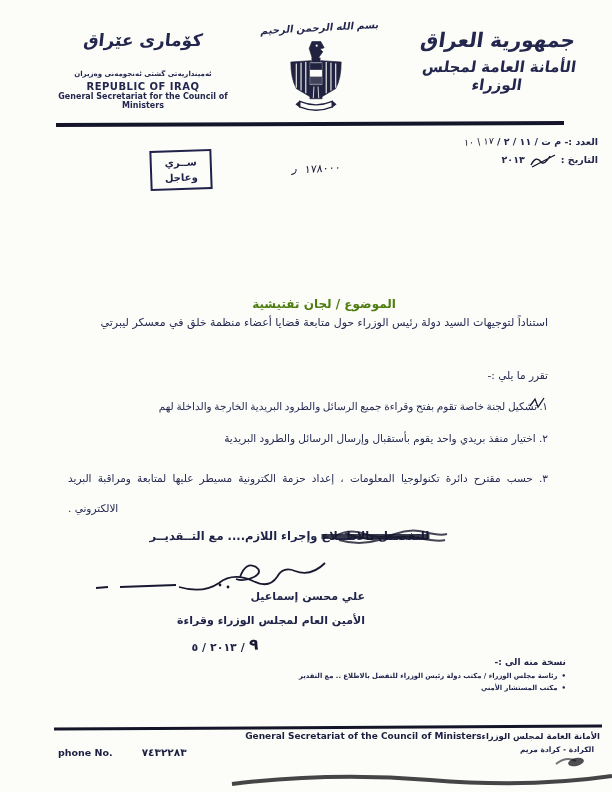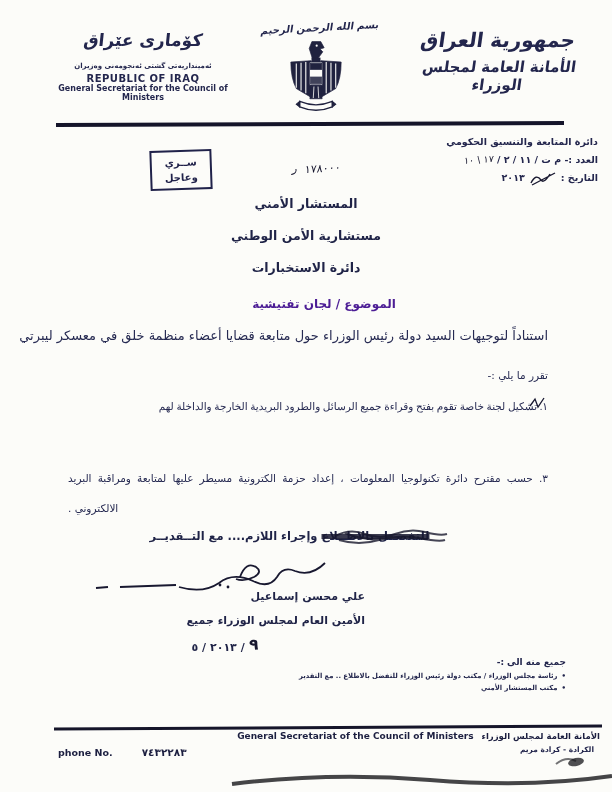--- a/index.html
+++ b/index.html
@@ -4,21 +4,21 @@
 <style>
   html,body{margin:0;padding:0;background:#e8e8e4;}
   .page{
     position:relative;width:612px;height:792px;margin:0 auto;
     background:#fcfcf9;overflow:hidden;
     font-family:"DejaVu Sans",sans-serif;color:#262a52;
   }
   
   .hdr-left{position:absolute;left:36px;top:30px;width:214px;text-align:center;color:#23264d;}
   .ku-title{font-size:17px;font-weight:bold;transform:skewX(-6deg);letter-spacing:1px;}
-  .ku-sub{font-size:7px;font-weight:bold;margin-top:12px;}
+  .ku-sub{font-size:7px;font-weight:bold;margin-top:20px;}
   .en-title{font-size:10px;font-weight:bold;letter-spacing:.5px;margin-top:3px;}
   .en-sub{font-size:8px;font-weight:bold;transform:scaleY(1.05);}
   .bismillah{position:absolute;left:250px;top:22px;width:140px;text-align:center;
     font-size:10px;font-weight:bold;color:#23264d;transform:rotate(-3deg) skewX(-12deg);}
   .eagle{position:absolute;left:282px;top:38px;width:68px;height:80px;}
   .hdr-right{position:absolute;left:396px;top:28px;width:204px;text-align:center;color:#23264d;}
   .cal1{font-size:20px;font-weight:bold;transform:skewX(-8deg);letter-spacing:1px;}
   .cal2{font-size:15px;font-weight:bold;transform:skewX(-8deg);margin-top:6px;letter-spacing:.5px;}
   .rule{position:absolute;background:#15152a;}
   .rule-top{left:56px;right:48px;top:122px;height:4px;transform:rotate(-.25deg);}
@@ -32,22 +32,22 @@
   .stamp{position:absolute;left:150px;top:150px;width:50px;padding:3px 4px;
     border:2.5px solid #20224a;text-align:center;font-size:10px;font-weight:bold;
     color:#20224a;transform:rotate(-2deg);line-height:1.5;}
   .handnum{position:absolute;left:292px;top:162px;display:flex;gap:8px;align-items:flex-end;
     font-size:11px;color:#181830;}
   
   .recipient{position:absolute;left:0;right:0;top:196px;text-align:center;
     font-size:12.5px;font-weight:bold;color:#1f2347;}
   .recipient div{margin-bottom:17px;}
   .subject{position:absolute;left:0;right:0;top:297px;text-align:center;
-    font-size:12px;font-weight:bold;color:#4c1d95;padding-left:36px;}
-  .intro{position:absolute;right:64px;top:328px;white-space:nowrap;font-size:13px;text-align:center;}
+    font-size:12px;font-weight:bold;color:#4d7c0f;padding-left:36px;}
+  .intro{position:absolute;right:64px;top:316px;white-space:nowrap;font-size:11px;text-align:center;}
   .decision{position:absolute;right:64px;top:369px;font-size:10.5px;}
   .item{position:absolute;right:64px;font-size:10.5px;white-space:nowrap;text-align:right;}
   .item1{top:400px;font-family:Liberation Serif, serif;}
   .item2{top:432px;}
   .item3{top:463px;width:480px;white-space:normal;text-align:justify;text-align-last:left;line-height:2.9;}
   .tick{position:absolute;left:528px;top:396px;width:18px;height:14px;}
   
   .closing{position:absolute;left:132px;top:529px;width:315px;font-size:11.5px;
     font-weight:bold;color:#1f2347;text-align:center;}
   .struck{text-decoration:line-through;text-decoration-thickness:5px;
@@ -58,21 +58,21 @@
     font-size:11px;font-weight:bold;color:#1f2347;}
   .sigblock .signame{margin-bottom:11px;}
   .sigblock .sigtitle{margin-bottom:8px;}
   .sigdate{display:flex;direction:ltr;justify-content:center;align-items:flex-end;gap:4px;font-size:11px;}
   .bignine{font-size:16px;font-weight:bold;}
   
   .copies{position:absolute;right:46px;top:657px;width:340px;text-align:right;color:#23264d;}
   .copies-hdr{font-size:9px;font-weight:bold;margin-bottom:4px;}
   .copy{font-size:6.8px;font-weight:bold;line-height:1.7;display:flex;gap:4px;justify-content:flex-start;}
   .blt{font-size:7px;}
-  .foot-right{position:absolute;right:12px;top:731px;display:flex;direction:ltr;align-items:baseline;color:#1c1f40;gap:8px;}
+  .foot-right{position:absolute;right:12px;top:731px;display:flex;direction:ltr;align-items:baseline;color:#1c1f40;}
   .foot-en{font-size:9px;font-weight:bold;}
   .foot-ar{font-size:8.5px;font-weight:bold;}
   .foot-addr{position:absolute;right:18px;top:745px;font-size:7.5px;font-weight:bold;color:#23264d;}
   .phone{position:absolute;left:58px;top:746px;display:flex;direction:ltr;gap:10px;
     align-items:baseline;font-size:9.5px;font-weight:bold;color:#1c1f40;justify-content:flex-end;}
   .phone-num{font-size:10.5px;margin-left:19px;}
   .scan-art{position:absolute;left:0;bottom:0;width:612px;height:36px;}
 </style>
 </head>
 <body>
@@ -116,21 +116,20 @@
   </svg>
 
   <div class="hdr-right">
     <div class="cal1">جمهورية العراق</div>
     <div class="cal2">الأمانة العامة لمجلس الوزراء</div>
   </div>
 
   <div class="rule rule-top"></div>
 
   <div class="meta" dir="rtl">
-    <div>دائرة المتابعة والتنسيق الحكومي</div>
     <div class="meta-row">
       <span>العدد :- م ت / ١١ / ٢ /</span>
       <span class="hand">١٧ \ ١٠</span>
     </div>
     <div class="meta-row">
       <span>التاريخ :</span>
       <svg class="scrawl" viewBox="0 0 30 15">
         <path d="M3,12 q5,-10 10,-3 q3,4 9,-6 M4,14 L27,2" fill="none" stroke="#181830" stroke-width="1.4"></path>
       </svg>
       <span>٢٠١٣</span>
@@ -140,31 +139,27 @@
   <div class="stamp" dir="rtl">
     <div>ســري</div>
     <div>وعاجل</div>
   </div>
 
   <div class="handnum">
     <span class="hand">ر</span>
     <span class="hand">١٧٨٠٠٠</span>
   </div>
 
-  <div class="recipient" dir="rtl">
-    <div>المستشار الأمني</div>
-    <div>مستشارية الأمن الوطني</div>
-    <div>دائرة الاستخبارات</div>
-  </div>
 
   <div class="subject" dir="rtl">الموضوع / لجان تفتيشية</div>
 
   <div class="intro" dir="rtl">استناداً لتوجيهات السيد دولة رئيس الوزراء حول متابعة قضايا أعضاء منظمة خلق في معسكر ليبرتي</div>
   <div class="decision" dir="rtl">تقرر ما يلي :-</div>
   <div class="item item1" dir="rtl">١. تشكيل لجنة خاصة تقوم بفتح وقراءة جميع الرسائل والطرود البريدية الخارجة والداخلة لهم</div>
+  <div class="item item2" dir="rtl">٢. اختيار منفذ بريدي واحد يقوم بأستقبال وإرسال الرسائل والطرود البريدية</div>
   <div class="item item3" dir="rtl">٣. حسب مقترح دائرة تكنولوجيا المعلومات ، إعداد حزمة الكترونية مسيطر عليها لمتابعة ومراقبة البريد الالكتروني .</div>
   <svg class="tick" viewBox="0 0 18 14">
     <path d="M2,10 L7,3 L10,11 L16,2" fill="none" stroke="#181830" stroke-width="1.3"></path>
   </svg>
 
   <div class="closing" dir="rtl">
     <span class="struck">للتفضــل بالاطــلاع</span>
     <span>وإجراء اللازم.... مع التــقديــر</span>
     <svg class="strike-scribble" viewBox="0 0 120 22">
       <path d="M4,10 q15,-8 30,-2 t30,0 t30,-2 t22,2 M8,14 q20,6 40,0 t40,-2 t26,2 M14,7 q25,10 48,4" fill="none" stroke="rgba(22,22,44,.8)" stroke-width="2"></path>
@@ -174,29 +169,29 @@
   <svg class="sig" viewBox="0 0 255 50">
     <path d="M235,18 q-14,14 -30,8 q-12,-5 -18,6 q-8,12 -24,4 q-20,-9 -34,2 q-16,11 -40,4" fill="none" stroke="#181830" stroke-width="1.8"></path>
     <path d="M150,32 q6,-16 16,-10 q7,5 -2,10 q-10,5 -18,2" fill="none" stroke="#181830" stroke-width="1.8"></path>
     <path d="M86,40 L30,42 M18,42 l-12,1" fill="none" stroke="#181830" stroke-width="1.8"></path>
     <circle cx="130" cy="40" r="1.4" fill="#181830"></circle>
       <circle cx="138" cy="42" r="1.4" fill="#181830"></circle>
   </svg>
 
   <div class="sigblock" dir="rtl">
     <div class="signame">علي محسن إسماعيل</div>
-    <div class="sigtitle">الأمين العام لمجلس الوزراء جميع</div>
+    <div class="sigtitle">الأمين العام لمجلس الوزراء وقراءة</div>
     <div class="sigdate">
       <span>٢٠١٣ / ٥ /</span>
       <span class="hand bignine">٩</span>
     </div>
   </div>
 
   <div class="copies" dir="rtl">
-    <div class="copies-hdr">جميع منه الى :-</div>
+    <div class="copies-hdr">نسخة منه الى :-</div>
     <div class="copy">
       <span class="blt">•</span>
       <span>رئاسة مجلس الوزراء / مكتب دولة رئيس الوزراء للتفضل بالاطلاع .. مع التقدير</span>
     </div>
     <div class="copy">
       <span class="blt">•</span>
       <span>مكتب المستشار الأمني</span>
     </div>
   </div>
 

